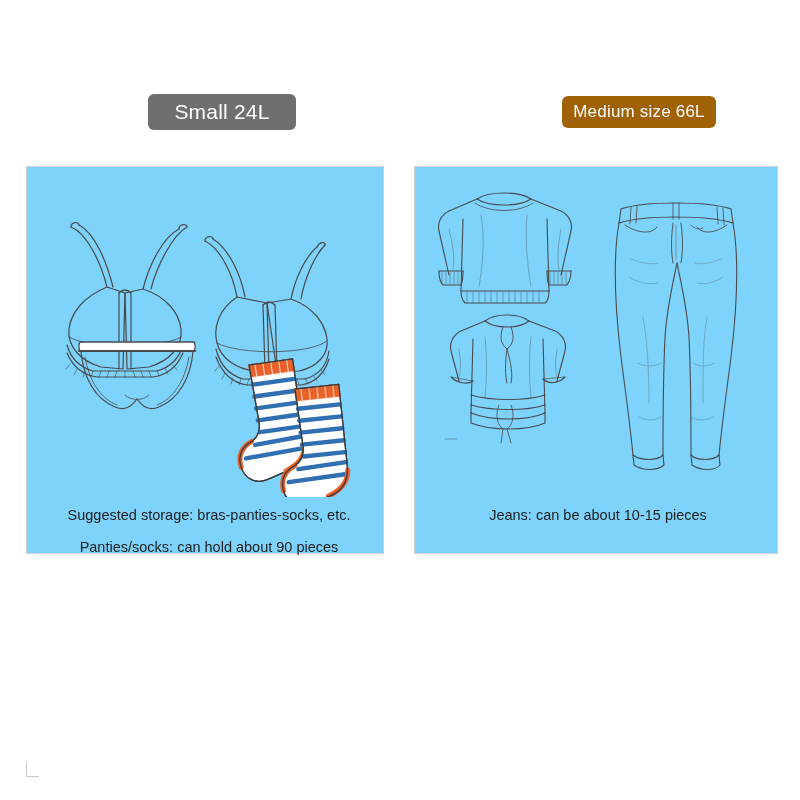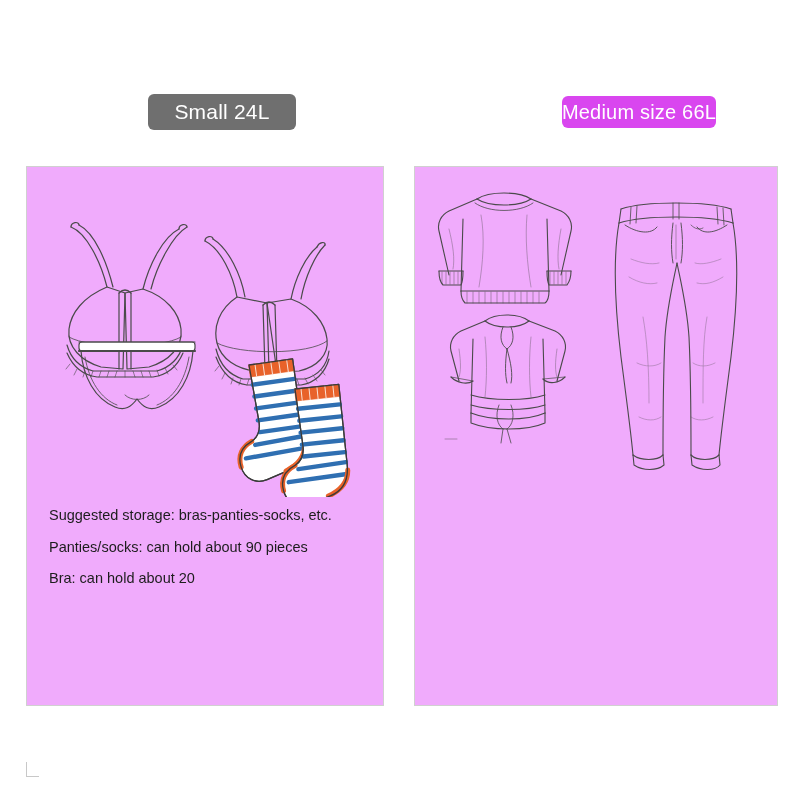--- a/index.html
+++ b/index.html
@@ -40,32 +40,33 @@
     width: 148px;
     height: 36px;
     background: #6f6f6f;
     font-size: 21px;
   }
   .badge.right {
     left: 562px;
     top: 96px;
     width: 154px;
     height: 32px;
-    background: #d946ef;
-    font-size: 20px;
+    background: #a16207;
+    font-size: 17px;
   }
 
   
   .panel {
     position: absolute;
     box-sizing: border-box;
     border: 1px solid #d0d0d0;
-    background: #f0abfc;
+    background: #7dd3fc;
     top: 166px;
-    height: 540px;
+    height: 388px;
+    text-align: center;
   }
   .panel.left  { left: 26px;  width: 358px; }
   .panel.right { left: 414px; width: 364px; }
 
   .art {
     position: absolute;
     left: 0; right: 0;
     top: 0;
     height: 330px;
   }
@@ -251,21 +252,20 @@
                      C 0 72, 2 66, 2 58 L 0 0 Z" fill="none" stroke="#3a3a3a" stroke-width="1.3"></path>
           </g>
         </g>
 
       </svg>
     </div>
 
     <div class="caption-block">
       <div class="caption-line">Suggested storage: bras-panties-socks, etc.</div>
       <div class="caption-line">Panties/socks: can hold about 90 pieces</div>
-      <div class="caption-line">Bra: can hold about 20</div>
     </div>
   </div>
 
   <div class="panel right">
 
     <div class="art">
       <svg width="364" height="330" viewBox="0 0 364 330" fill="none" stroke="#4a4a4a" stroke-width="1.1" stroke-linejoin="round" stroke-linecap="round">
 
         <g>
 
@@ -388,18 +388,19 @@
             <path d="M300 196 C 292 200, 284 200, 278 196"></path>
             <path d="M224 250 C 232 254, 240 254, 246 250"></path>
             <path d="M298 250 C 290 254, 282 254, 276 250"></path>
           </g>
         </g>
 
       </svg>
     </div>
 
     <div class="caption-block">
+      <div class="caption-line">Jeans: can be about 10-15 pieces</div>
     </div>
   </div>
 
   <div class="corner-mark"></div>
 
 </div>
 
 </body></html>

